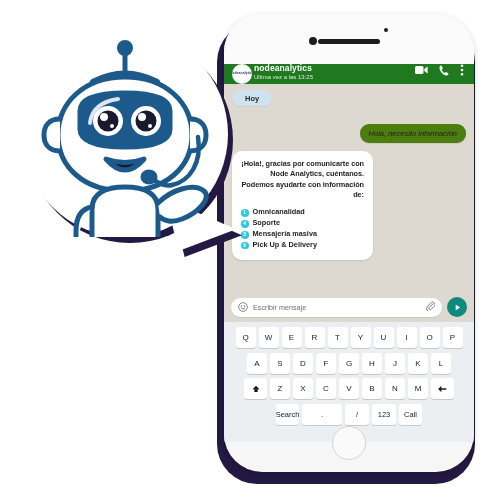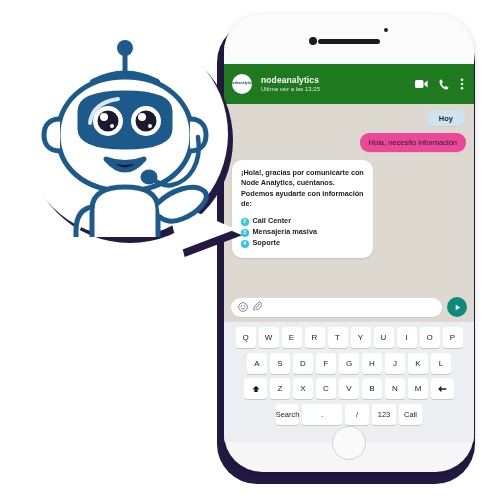--- a/index.html
+++ b/index.html
@@ -50,22 +50,22 @@
     border:1.5px solid #d2d2d2;background:#fafafa;
   }
 
   .screen{
     position:absolute;left:0;top:50px;width:250px;height:378px;
     background:#ddd9d0;overflow:hidden;
   }
 
   
   .chat-header{
-    height:40px;background:#1f7a1f;
-    display:flex;align-items:center;padding:0 8px;gap:9px;
+    height:20px;background:#1f7a1f;
+    display:flex;align-items:flex-start;padding:0 8px;gap:2px;
   }
   .avatar{
     width:20px;height:20px;border-radius:50%;
     background:#ffffff;flex:none;
     display:flex;align-items:center;justify-content:center;
     overflow:hidden;
   }
   .avatar .mini{
     font-size:3.4px;color:#1f3f6b;letter-spacing:.1px;
     font-weight:bold;line-height:1;
@@ -80,36 +80,37 @@
     white-space:nowrap;overflow:hidden;text-overflow:ellipsis;
   }
   .hdr-icons{display:flex;align-items:center;gap:11px;padding-right:2px;}
   .hdr-icons svg{display:block;}
 
   
   .chat-body{
     position:relative;height:219px;padding:6px 8px 0 8px;
     box-sizing:border-box;
   }
-  .day-row{display:flex;justify-content:flex-end;margin-bottom:7px;}
+  .day-row{display:flex;justify-content:flex-start;margin-bottom:18px;}
   .day-badge{
     background:#cfe2ef;color:#2b2b2b;
     font-size:7.5px;font-weight:bold;
     padding:3.5px 13px;border-radius:9px;
     box-shadow:0 1px 1px rgba(0,0,0,.06);
   }
   .out-row{display:flex;justify-content:flex-end;margin-bottom:8px;}
   .bubble-out{
-    background:#ec4899;color:#1e1e1e;
+    background:#4d7c0f;color:#1e1e1e;
     font-size:7.5px;
     padding:5px 9px;border-radius:9px;
     box-shadow:0 1px 1px rgba(0,0,0,.07);
     max-width:78%;
-  }
-  .in-row{display:flex;justify-content:flex-start;}
+    font-style:italic;
+  }
+  .in-row{display:flex;justify-content:flex-start;text-align:right;}
   .bubble-in{
     background:#ffffff;color:#1e1e1e;
     padding:8px 9px 9px 9px;border-radius:10px;
     box-shadow:0 1px 2px rgba(0,0,0,.10);
     width:141px;box-sizing:border-box;
   }
   .bubble-in p{
     margin:0;font-size:7.3px;line-height:1.42;font-weight:bold;
     letter-spacing:-.05px;
   }
@@ -246,46 +247,51 @@
 
         <div class="out-row">
           <div class="bubble-out">Hola, necesito información</div>
         </div>
 
         <div class="in-row">
           <div class="bubble-in">
             <p>¡Hola!, gracias por comunicarte con Node Analytics, cuéntanos. Podemos ayudarte con información de:</p>
             <ul class="opt-list">
               <li>
-                <span class="num">2</span>
-                <span>Call Center</span>
+                <span class="num">1</span>
+                <span>Omnicanalidad</span>
+              </li>
+              <li>
+                <span class="num">4</span>
+                <span>Soporte</span>
               </li>
               <li>
                 <span class="num">3</span>
                 <span>Mensajería masiva</span>
               </li>
               <li>
-                <span class="num">4</span>
-                <span>Soporte</span>
+                <span class="num">6</span>
+                <span>Pick Up &amp; Delivery</span>
               </li>
             </ul>
           </div>
         </div>
       </div>
 
       <div class="input-bar">
         <div class="input-pill">
           <span>
             <svg width="10" height="10" viewBox="0 0 12 12">
                 <circle cx="6" cy="6" r="5.2" fill="none" stroke="#6f6f6f" stroke-width="1"></circle>
                 <circle cx="4.2" cy="4.7" r=".85" fill="#6f6f6f"></circle>
                 <circle cx="7.8" cy="4.7" r=".85" fill="#6f6f6f"></circle>
                 <path d="M3.6 7.2a2.9 2.9 0 0 0 4.8 0" fill="none" stroke="#6f6f6f" stroke-width="1" stroke-linecap="round"></path>
               </svg>
           </span>
+          <span class="placeholder">Escribir mensaje</span>
           <span>
             <svg width="9" height="11" viewBox="0 0 10 12">
                 <path d="M7.6 3.1 3.7 7c-.6.6-.6 1.5 0 2.1.6.6 1.5.6 2.1 0l3.4-3.4c1-1 1-2.7 0-3.7-1-1-2.7-1-3.7 0L1.8 5.7c-1.4 1.4-1.4 3.7 0 5.1" fill="none" stroke="#6f6f6f" stroke-width="1.05" stroke-linecap="round"></path>
               </svg>
           </span>
         </div>
         <div class="send-btn">
           <span>
             <svg width="9" height="9" viewBox="0 0 10 10">
                 <path d="M3 2 L8 5 L3 8 Z" fill="#fff"></path>

